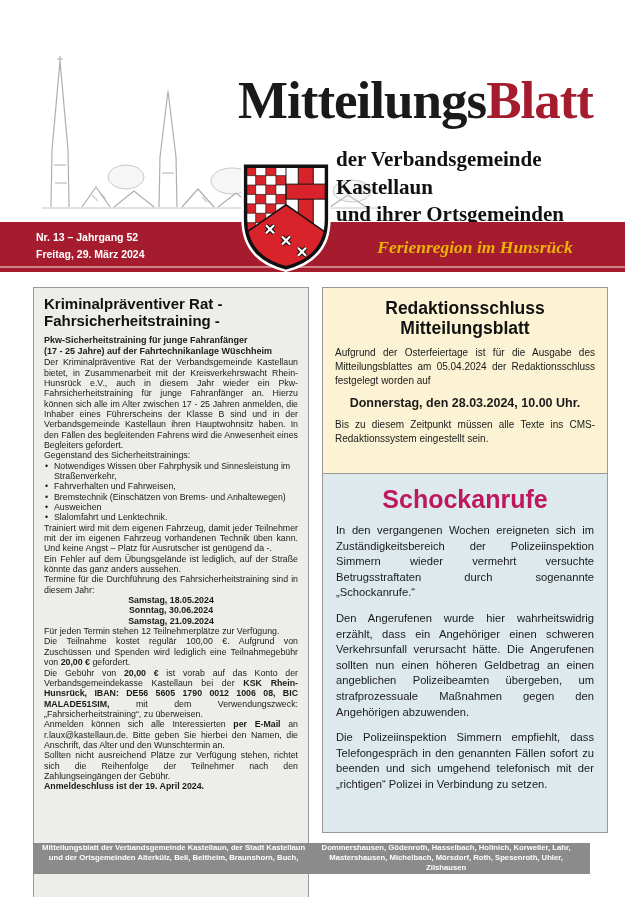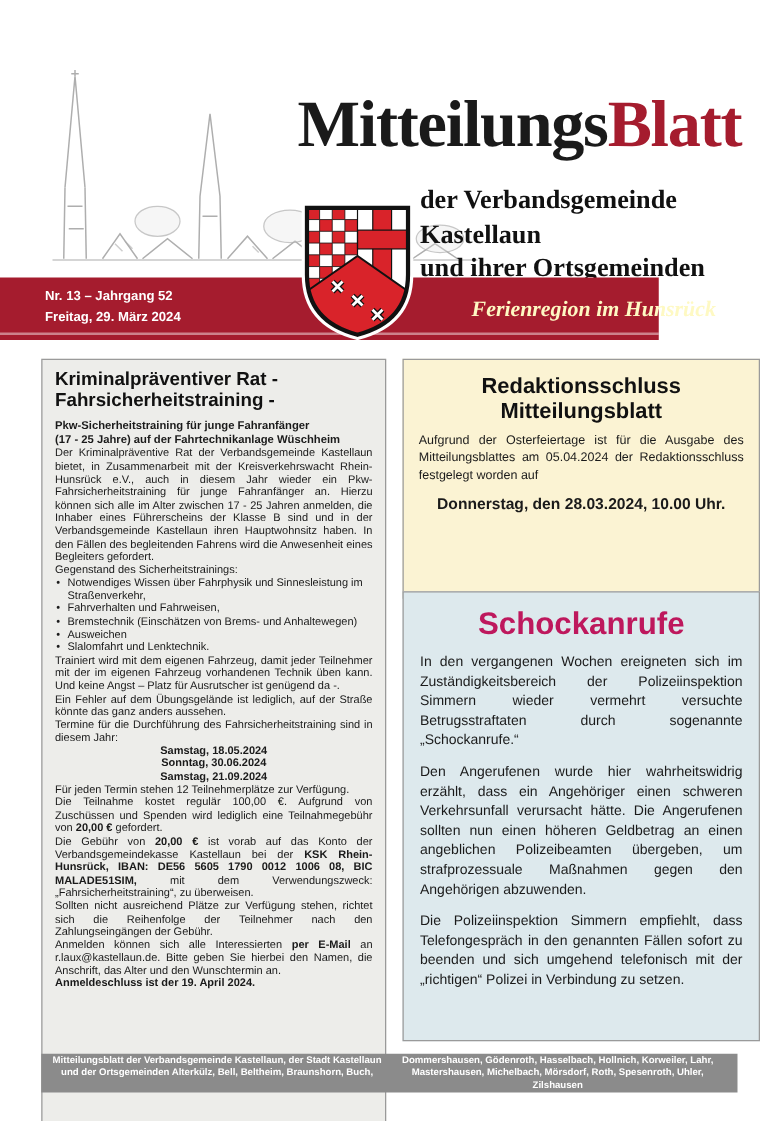--- a/index.html
+++ b/index.html
@@ -14,34 +14,34 @@
     font-family:"Liberation Serif", serif;font-weight:bold;
     font-size:53px;letter-spacing:-1px;white-space:nowrap;line-height:1;
   }
   .masthead-title .t-red{color:#A51C2E;}
   .masthead-sub{
     position:absolute;left:336px;top:146px;
     font-family:"Liberation Serif", serif;font-weight:bold;
     font-size:21px;line-height:27.5px;white-space:nowrap;color:#111;
   }
   .red-band{
-    position:absolute;left:0;top:222px;width:527px;height:50px;background:#A51C2E;
+    position:absolute;left:0;top:222px;width:625px;height:50px;background:#A51C2E;
   }
   .red-band .inner-line{
     position:absolute;left:0;bottom:4px;width:100%;height:2px;
     background:rgba(255,255,255,0.45);
   }
   .issue-block{
     position:absolute;left:36px;top:7px;color:#fff;font-weight:bold;
     font-size:10.5px;line-height:17px;
   }
   .tagline{
     position:absolute;left:360px;top:0;width:230px;height:100%;
     display:flex;align-items:center;justify-content:center;
-    color:#fef9c3;font-family:"Liberation Serif", serif;
+    color:#eab308;font-family:"Liberation Serif", serif;
     font-style:italic;font-weight:bold;font-size:17.5px;white-space:nowrap;
   }
   .crest{position:absolute;left:239px;top:161px;width:94px;height:112px;z-index:5;}
   
   .box{position:absolute;border:1px solid #9a9a9a;box-sizing:border-box;}
   .left-article{
     left:33px;top:287px;width:276px;height:670px;background:#EDEDEA;
     padding:8px 10px;font-size:8.8px;line-height:10.35px;text-align:justify;
   }
   .left-article h2{
@@ -195,32 +195,33 @@
   <p>Ein Fehler auf dem Übungsgelände ist lediglich, auf der Straße könnte das ganz anders aussehen.</p>
   <p>Termine für die Durchführung des Fahrsicherheitstraining sind in diesem Jahr:</p>
   <div class="dates">
     <div>Samstag, 18.05.2024</div>
     <div>Sonntag, 30.06.2024</div>
     <div>Samstag, 21.09.2024</div>
   </div>
   <p>Für jeden Termin stehen 12 Teilnehmerplätze zur Verfügung.</p>
   <p><span>Die Teilnahme kostet regulär 100,00 €. Aufgrund von Zuschüssen und Spenden wird lediglich eine Teilnahmegebühr von </span><span class="b">20,00 €</span><span> gefordert.</span></p>
   <p><span>Die Gebühr von </span><span class="b">20,00 €</span><span> ist vorab auf das Konto der Verbandsgemeindekasse Kastellaun bei der </span><span class="b">KSK Rhein-Hunsrück, IBAN: DE56 5605 1790 0012 1006 08, BIC MALADE51SIM,</span><span> mit dem Verwendungszweck: „Fahrsicherheitstraining“, zu überweisen.</span></p>
+  <p><span>Anmelden können sich alle Interessierten </span><span class="b">per E-Mail</span><span> an r.laux@kastellaun.de. Bitte geben Sie hierbei den Namen, die Anschrift, das Alter und den Wunschtermin an.</span></p>
   <p>Sollten nicht ausreichend Plätze zur Verfügung stehen, richtet sich die Reihenfolge der Teilnehmer nach den Zahlungseingängen der Gebühr.</p>
-  <p><span>Anmelden können sich alle Interessierten </span><span class="b">per E-Mail</span><span> an r.laux@kastellaun.de. Bitte geben Sie hierbei den Namen, die Anschrift, das Alter und den Wunschtermin an.</span></p>
   <p class="b">Anmeldeschluss ist der 19. April 2024.</p>
 </div>
 
 <div class="box right-top">
   <h2>
     <span>Redaktionsschluss</span><br>
     <span>Mitteilungsblatt</span>
   </h2>
   <p>Aufgrund der Osterfeiertage ist für die Ausgabe des Mitteilungsblattes am 05.04.2024 der Redaktionsschluss festgelegt worden auf</p>
   <div class="deadline">Donnerstag, den 28.03.2024, 10.00 Uhr.</div>
+  <p>Bis zu diesem Zeitpunkt müssen alle Texte ins CMS-Redaktionssystem eingestellt sein.</p>
 </div>
 
 <div class="box right-bottom">
   <h2>Schockanrufe</h2>
   <p>In den vergangenen Wochen ereigneten sich im Zuständigkeitsbereich der Polizeiinspektion Simmern wieder vermehrt versuchte Betrugsstraftaten durch sogenannte „Schockanrufe.“</p>
   <p>Den Angerufenen wurde hier wahrheitswidrig erzählt, dass ein Angehöriger einen schweren Verkehrsunfall verursacht hätte. Die Angerufenen sollten nun einen höheren Geldbetrag an einen angeblichen Polizeibeamten übergeben, um strafprozessuale Maßnahmen gegen den Angehörigen abzuwenden.</p>
   <p>Die Polizeiinspektion Simmern empfiehlt, dass Telefongespräch in den genannten Fällen sofort zu beenden und sich umgehend telefonisch mit der „richtigen“ Polizei in Verbindung zu setzen.</p>
 </div>
 
 <div class="footer-bar">

